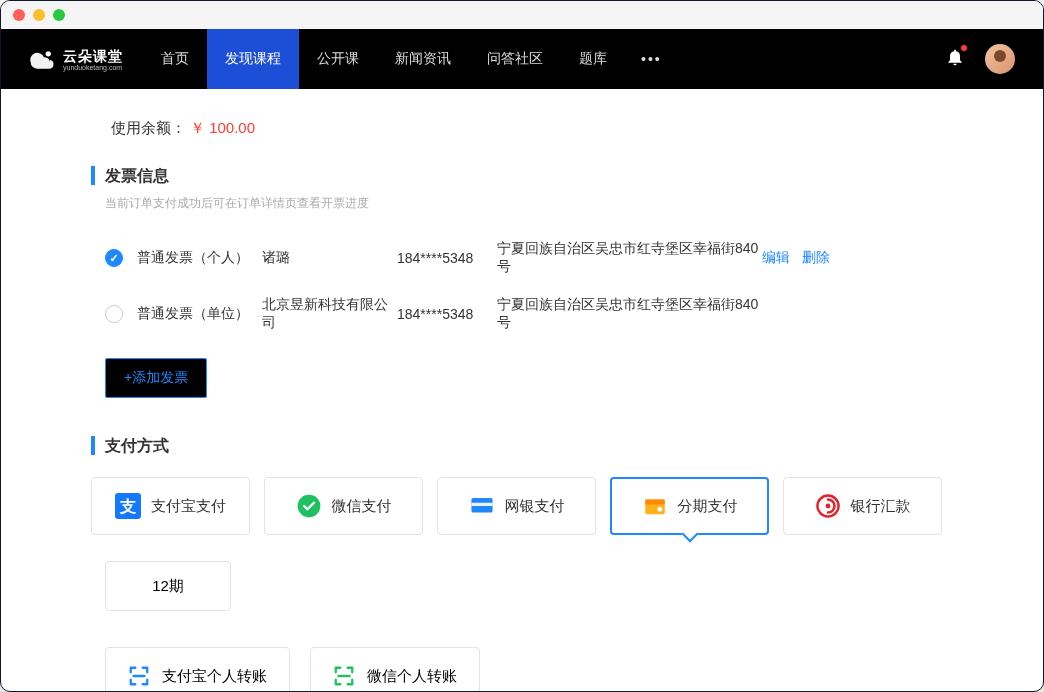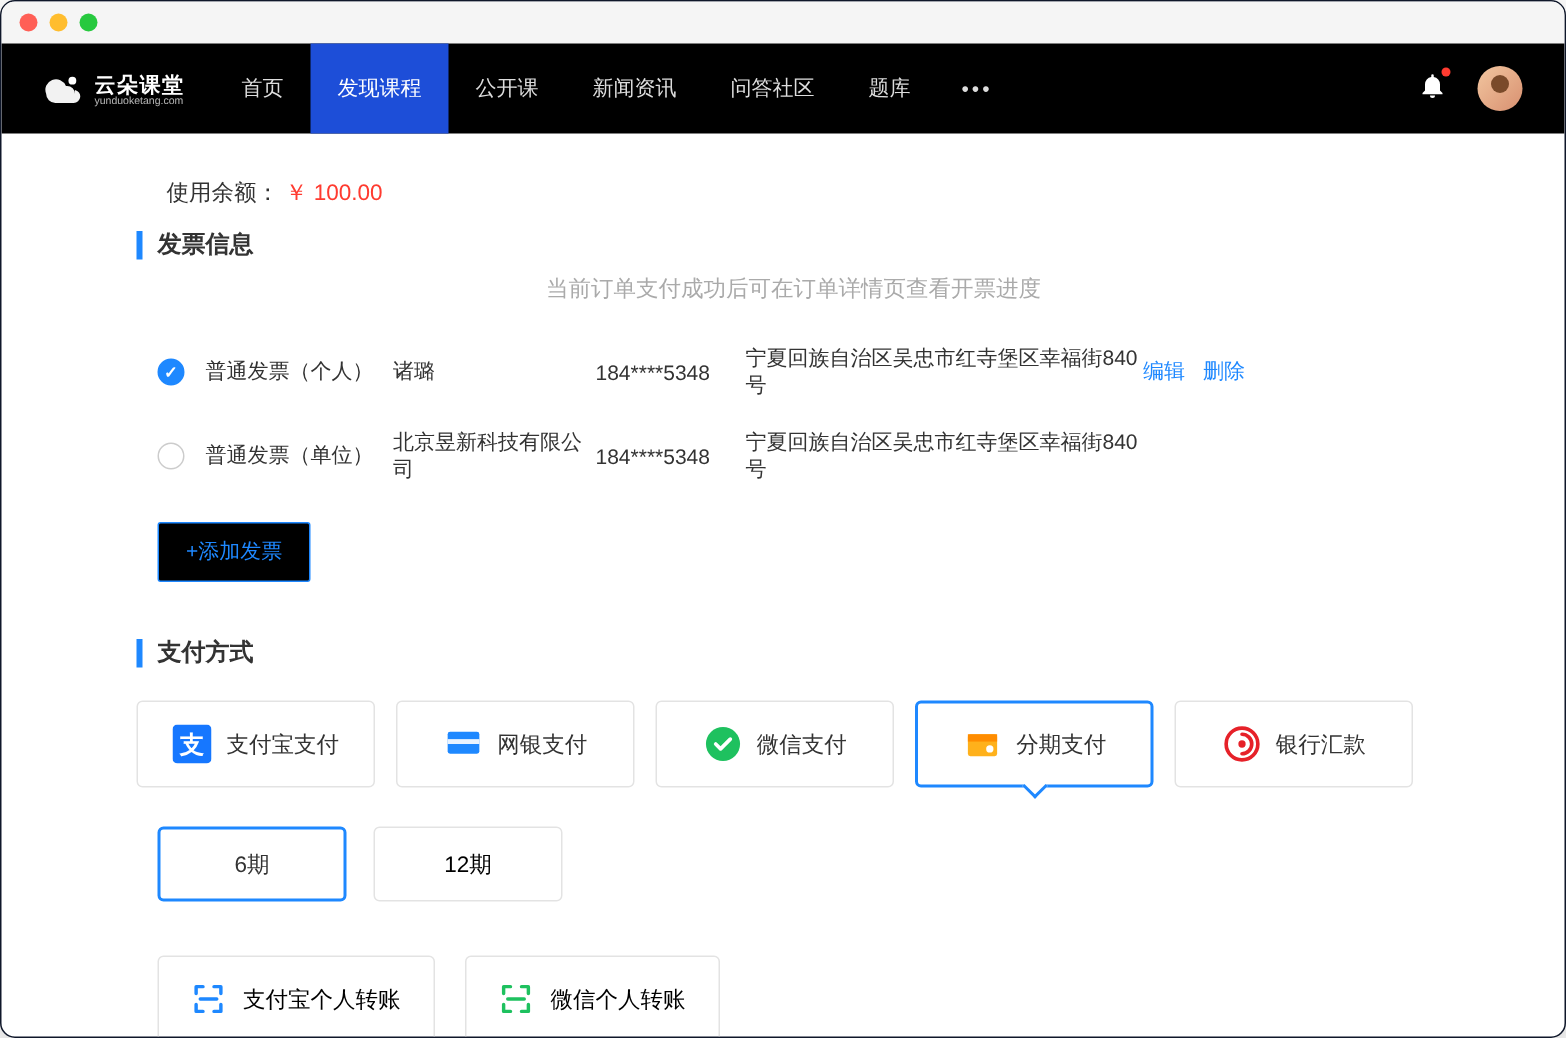--- a/index.html
+++ b/index.html
@@ -63,34 +63,34 @@
     .nav-item.active { background: #1d4ed8; color: #fff; }
     .nav-more { padding: 0 16px; display: flex; align-items: center; color: #ddd; cursor: pointer; font-size: 14px; letter-spacing: 2px; }
     .spacer { flex: 1; }
     .bell { position: relative; margin-right: 20px; cursor: pointer; }
     .bell-dot { position: absolute; top: -2px; right: -2px; width: 6px; height: 6px; background: #ff3b30; border-radius: 50%; }
     .avatar { width: 30px; height: 30px; border-radius: 50%; background: linear-gradient(135deg,#f2c6a0,#d89070); cursor: pointer; position: relative; overflow: hidden; }
     .avatar::after { content:''; position:absolute; top:6px; left:9px; width:12px; height:12px; background:#7a4a2a; border-radius:50%; }
 
     .content { padding: 30px 90px 20px 90px; height: calc(100% - 88px); overflow: hidden; }
 
-    .balance-row { display: flex; align-items: center; font-size: 15px; margin-bottom: 16px; padding-left: 20px; }
+    .balance-row { display: flex; align-items: center; font-size: 15px; margin-bottom: 28px; padding-left: 20px; }
     .balance-label { color: #333; }
     .balance-amount { color: #ff3b30; font-weight: 400; margin-left: 4px; }
 
     .section-title {
       font-size: 16px;
       font-weight: 600;
       color: #333;
       padding-left: 10px;
       border-left: 4px solid #1e88ff;
       margin-bottom: 10px;
       line-height: 1.2;
     }
-    .section-sub { font-size: 15px; color: #aaa; margin-bottom: 18px; padding-left: 14px; text-align: center; }
+    .section-sub { font-size: 12px; color: #aaa; margin-bottom: 18px; padding-left: 14px; }
 
     .invoice-row {
       display: flex;
       align-items: center;
       padding: 10px 0 10px 14px;
       font-size: 14px;
       color: #333;
       gap: 0;
     }
     .radio {
@@ -258,34 +258,34 @@
               <svg viewBox="0 0 32 32" width="26" height="26">
                 <rect width="32" height="32" rx="4" fill="#1677ff"></rect>
                 <text x="16" y="23" font-size="20" text-anchor="middle" fill="#fff" font-weight="bold">支</text>
               </svg>
             </div>
             <span>支付宝支付</span>
           </div>
           <div class="pay-card">
             <div class="pay-icon">
               <svg viewBox="0 0 32 32" width="26" height="26">
+                <circle cx="16" cy="16" r="14" fill="#1ec15f"></circle>
+                <path d="M10 16l4 4 8-8" stroke="#fff" stroke-width="3" fill="none" stroke-linecap="round" stroke-linejoin="round"></path>
+              </svg>
+            </div>
+            <span>微信支付</span>
+          </div>
+          <div class="pay-card">
+            <div class="pay-icon">
+              <svg viewBox="0 0 32 32" width="26" height="26">
                 <rect x="3" y="6" width="26" height="18" rx="2" fill="#1e88ff"></rect>
                 <rect x="3" y="12" width="26" height="4" fill="#fff" opacity=".9"></rect>
               </svg>
             </div>
             <span>网银支付</span>
-          </div>
-          <div class="pay-card">
-            <div class="pay-icon">
-              <svg viewBox="0 0 32 32" width="26" height="26">
-                <circle cx="16" cy="16" r="14" fill="#1ec15f"></circle>
-                <path d="M10 16l4 4 8-8" stroke="#fff" stroke-width="3" fill="none" stroke-linecap="round" stroke-linejoin="round"></path>
-              </svg>
-            </div>
-            <span>微信支付</span>
           </div>
           <div class="pay-card selected">
             <div class="pay-icon">
               <svg viewBox="0 0 32 32" width="26" height="26">
                 <rect x="4" y="8" width="24" height="18" rx="2" fill="#ffb11b"></rect>
                 <rect x="4" y="8" width="24" height="6" fill="#ff8c00"></rect>
                 <circle cx="22" cy="20" r="3" fill="#fff"></circle>
               </svg>
             </div>
             <span>分期支付</span>
@@ -295,21 +295,20 @@
               <svg viewBox="0 0 32 32" width="26" height="26">
                 <circle cx="16" cy="16" r="13" fill="none" stroke="#e62129" stroke-width="3"></circle>
                 <path d="M16 8a8 8 0 0 1 0 16" stroke="#e62129" stroke-width="3" fill="none" stroke-linecap="round"></path>
                 <circle cx="16" cy="16" r="3" fill="#e62129"></circle>
               </svg>
             </div>
             <span>银行汇款</span>
           </div>
         </div>
       <div class="term-row" id="term-row">
-          <div class="term-card selected">6期</div>
           <div class="term-card">12期</div>
         </div>
       <div class="transfer-row" id="transfer-row">
           <div class="transfer-card">
             <div class="scan-icon"><svg viewBox="0 0 24 24" width="22" height="22">
                 <path d="M3 3h5M3 3v5M21 3h-5M21 3v5M3 21h5M3 21v-5M21 21h-5M21 21v-5" stroke="#1e88ff" stroke-width="2.5" fill="none" stroke-linecap="round"></path>
                 <line x1="6" y1="12" x2="18" y2="12" stroke="#1e88ff" stroke-width="2.5" stroke-linecap="round"></line>
               </svg></div>
             <span>支付宝个人转账</span>
           </div>

